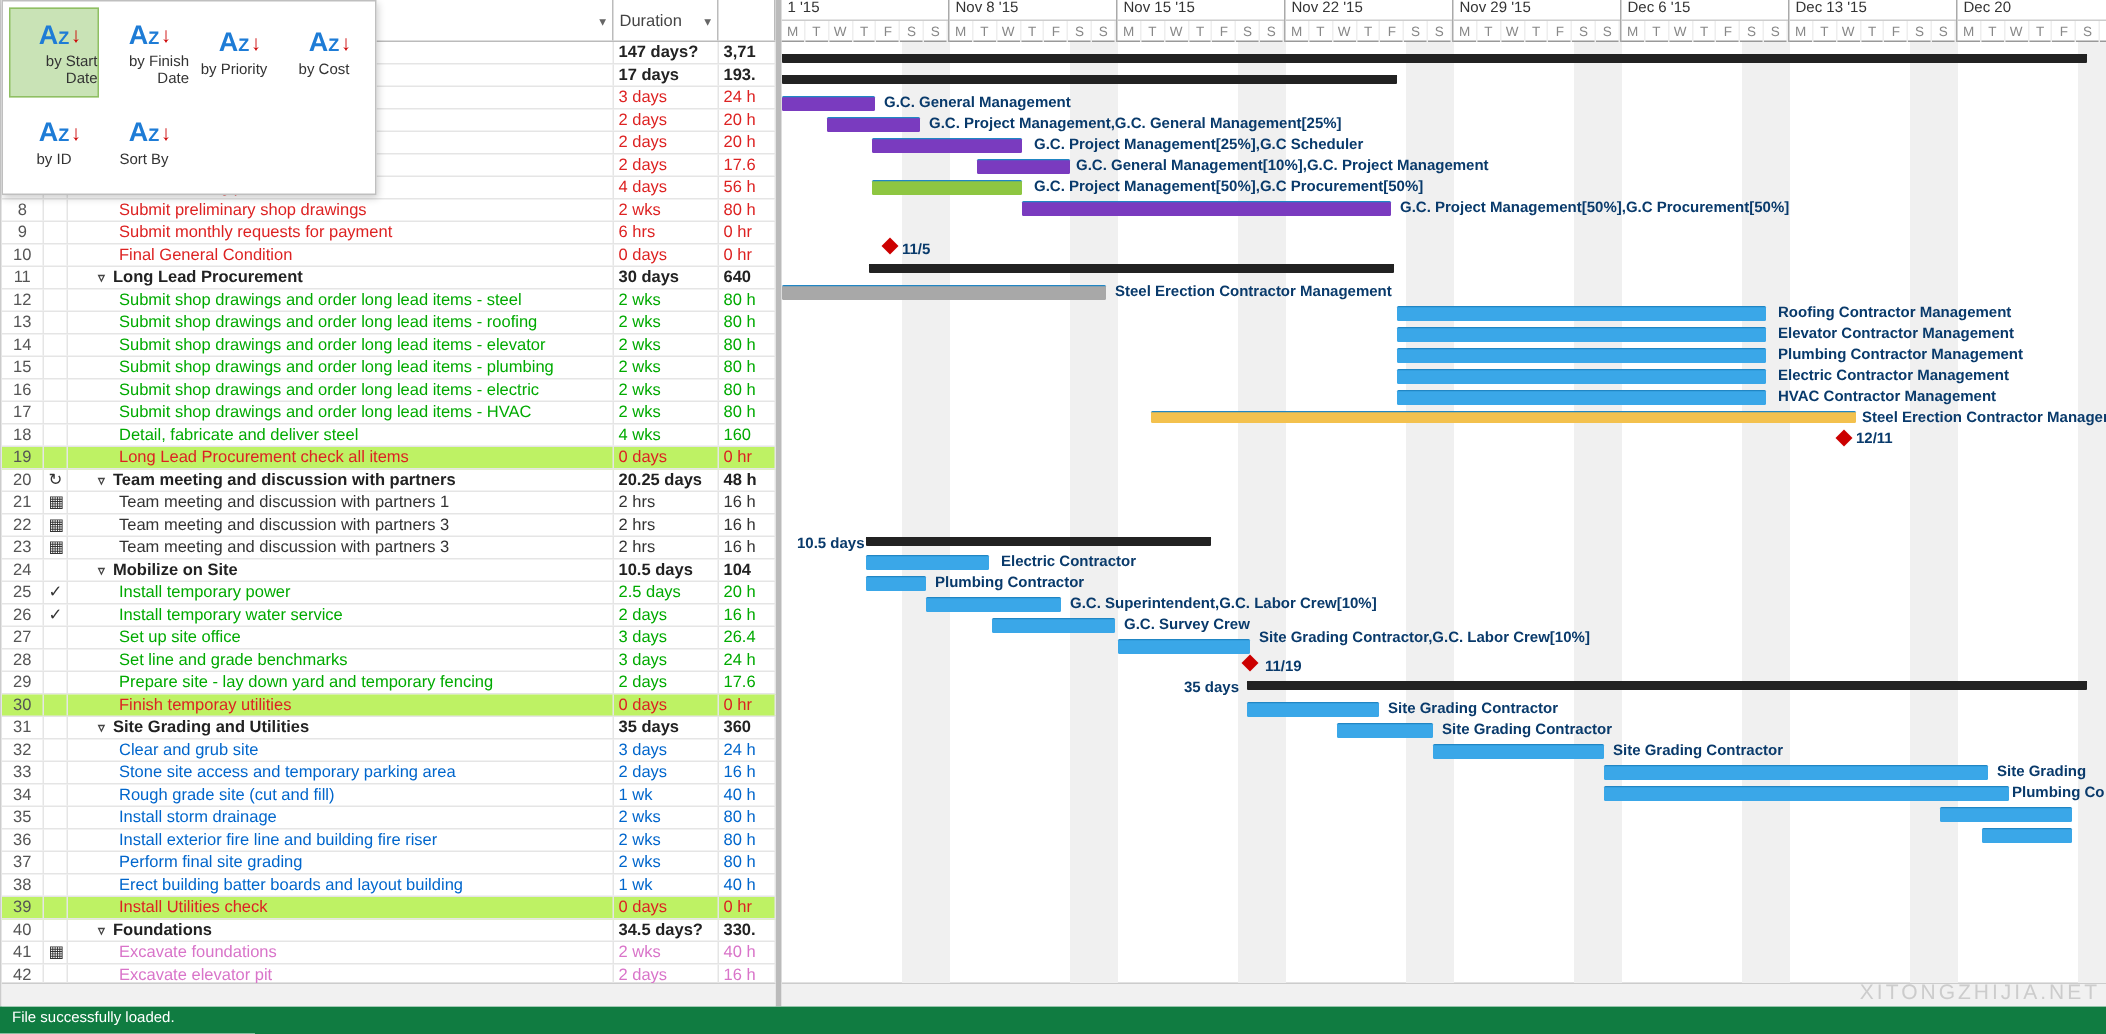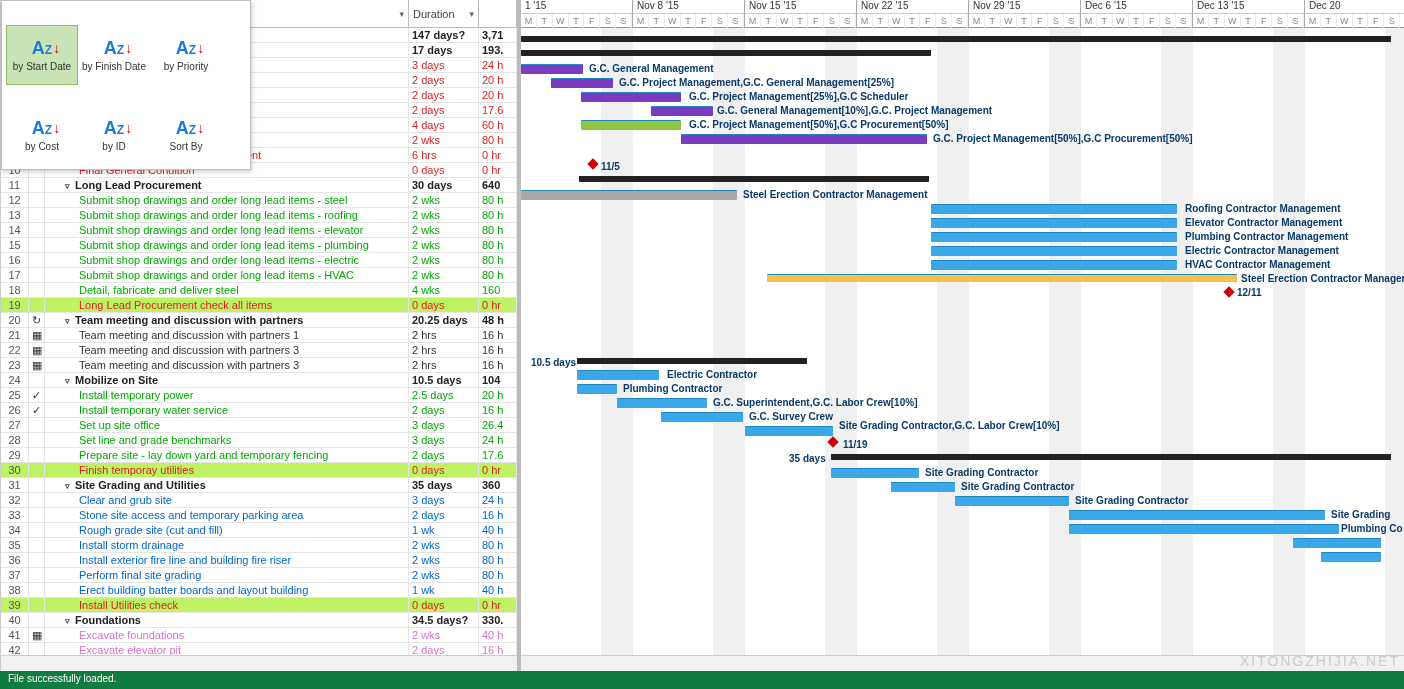--- a/index.html
+++ b/index.html
@@ -5,21 +5,21 @@
 * { box-sizing: border-box; margin: 0; padding: 0; }
 body { font-family: "Segoe UI", Tahoma, sans-serif; font-size: 11px; background: #fff; color: #333; overflow: hidden; width: 1404px; height: 689px; position: relative; }
 .app { display: flex; flex-direction: column; height: 100%; }
 .main-area { display: flex; flex: 1; overflow: hidden; }
 .view-sidebar { width: 70px; background: #f3f3f3; border-right: 1px solid #ccc; display: flex; flex-direction: column; align-items: center; padding-top: 4px; overflow-y: auto; }
 .view-item { width: 60px; text-align: center; padding: 4px 0 8px; cursor: pointer; font-size: 10px; color: #444; }
 .view-item .vi-icon { width: 24px; height: 20px; margin: 2px auto 2px; background: linear-gradient(#dbe9f7,#b8d4f0); border: 1px solid #7aa5d2; border-radius: 2px; position: relative; }
 .view-item .vi-icon::after { content:""; position:absolute; left:2px; right:2px; top:3px; height:3px; background:#4a8; }
 .content { flex: 1; display: flex; flex-direction: column; position: relative; }
 .dropdown-panel { position: absolute; left: 0; top: 0; z-index: 20; background: #fff; border: 1px solid #bfbfbf; box-shadow: 1px 2px 5px rgba(0,0,0,.2); display: flex; flex-wrap: wrap; width: 250px; padding: 4px; }
-.sort-btn { width: 72px; height: 60px; text-align: right; font-size: 10px; color: #333; cursor: pointer; display: flex; flex-direction: column; align-items: center; justify-content: center; margin-top: 20px; }
+.sort-btn { width: 60px; height: 60px; text-align: right; font-size: 10px; color: #333; cursor: pointer; display: flex; flex-direction: column; align-items: center; justify-content: center; }
 .sort-btn.active { background:#c9e3b6; border:1px solid #8fbf63; }
 .sort-btn .sort-icon { font-size: 18px; color:#1e7cd6; margin-bottom:2px; font-weight:bold; position:relative;}
 .sort-btn .sort-icon::after{content:"↓";font-size:14px;color:#c00;position:absolute;right:-8px;top:2px;}
 .grid-and-gantt { flex:1; display:flex; overflow:hidden; }
 .grid-col { width:520px; display:flex; flex-direction:column; border-right:4px solid #bbb;}
 .grid-header { display:flex; background:#fff; border-bottom:1px solid #bbb; height:28px;}
 .grid-header .hcell { border-right:1px solid #bbb; padding:2px 4px; display:flex; align-items:center; justify-content:space-between; font-size:11px; color:#444;}
 .hcell .dd-arrow{color:#666;font-size:9px;}
 .col-id{width:28px;}
 .col-ind{width:16px;}
@@ -206,21 +206,21 @@
                 <div class="cell col-ind"></div>
                 <div class="cell col-name txt-red" style="padding-left:34px">edule of values</div>
                 <div class="cell col-dur txt-red">2 days</div>
                 <div class="cell col-ext txt-red">17.6</div>
               </div>
               <div class="row">
                 <div class="cell col-id"></div>
                 <div class="cell col-ind"></div>
                 <div class="cell col-name txt-red" style="padding-left:34px">Obtain building permits</div>
                 <div class="cell col-dur txt-red">4 days</div>
-                <div class="cell col-ext txt-red">60 h</div>
+                <div class="cell col-ext txt-red">56 h</div>
               </div>
               <div class="row">
                 <div class="cell col-id">8</div>
                 <div class="cell col-ind"></div>
                 <div class="cell col-name txt-red" style="padding-left:34px">Submit preliminary shop drawings</div>
                 <div class="cell col-dur txt-red">2 wks</div>
                 <div class="cell col-ext txt-red">80 h</div>
               </div>
               <div class="row">
                 <div class="cell col-id">9</div>

